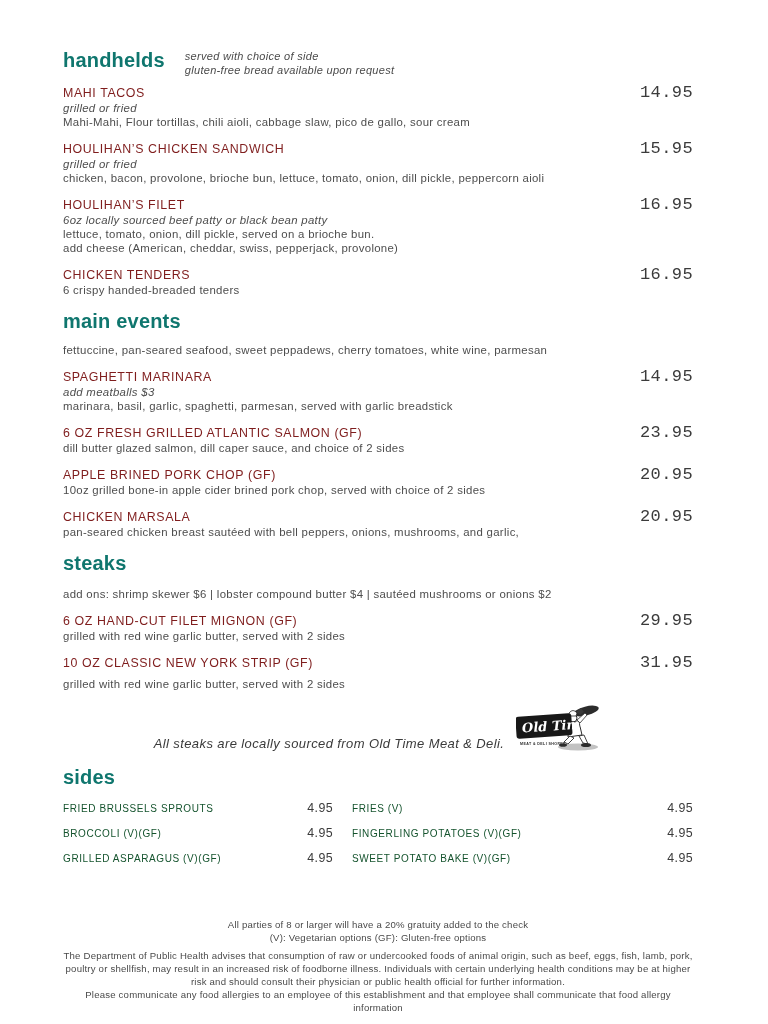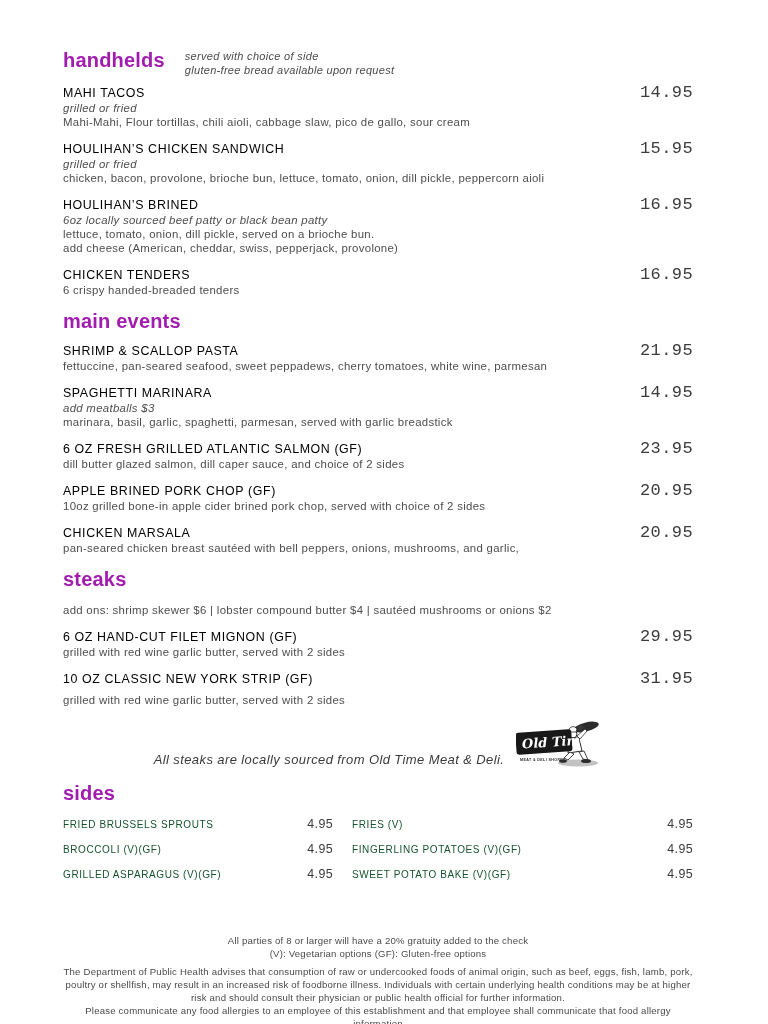--- a/index.html
+++ b/index.html
@@ -13,36 +13,36 @@
   .page {
     width: 768px; height: 1024px;
     padding: 48px 75px 0 63px;
     overflow: hidden;
     position: relative;
   }
   
   .section-title {
     font-size: 20px;
     font-weight: 700;
-    color: #a21caf;
+    color: #0f766e;
     letter-spacing: 0.2px;
     line-height: 24px;
   }
   
   .hh-header { display: flex; gap: 20px; align-items: flex-start; margin-bottom: 8px; }
   .hh-notes { padding-top: 1px; }
   .note-line {
     font-size: 11px; font-style: italic; color: #4a4a4a;
     line-height: 14px; letter-spacing: 0.3px;
   }
   
   .item { margin-bottom: 12px; }
   .item-head { display: flex; justify-content: space-between; align-items: baseline; }
   .item-name {
-    font-size: 12.4px; color: #000000; letter-spacing: 0.6px; line-height: 15px;
+    font-size: 12.4px; color: #7f1d1d; letter-spacing: 0.6px; line-height: 15px;
   }
   .item-price {
     font-size: 17px; color: #3b3b3b; letter-spacing: 0.4px; line-height: 15px;
     white-space: nowrap; padding-left: 14px; font-family: Liberation Mono, monospace;
   }
   .item-sub {
     font-size: 11.4px; font-style: italic; color: #4d4d4d;
     line-height: 14px; letter-spacing: 0.3px;
   }
   .item-desc {
@@ -106,44 +106,40 @@
     <div class="item-head">
       <span class="item-name">HOULIHAN’S CHICKEN SANDWICH</span>
       <span class="item-price">15.95</span>
     </div>
     <div class="item-sub">grilled or fried</div>
     <div class="item-desc">chicken, bacon, provolone, brioche bun, lettuce, tomato, onion, dill pickle, peppercorn aioli</div>
   </div>
 
   <div class="item">
     <div class="item-head">
-      <span class="item-name">HOULIHAN’S BRINED</span>
+      <span class="item-name">HOULIHAN’S FILET</span>
       <span class="item-price">16.95</span>
     </div>
     <div class="item-sub">6oz locally sourced beef patty or black bean patty</div>
     <div class="item-desc">lettuce, tomato, onion, dill pickle, served on a brioche bun.</div>
     <div class="item-desc">add cheese (American, cheddar, swiss, pepperjack, provolone)</div>
   </div>
 
   <div class="item">
     <div class="item-head">
       <span class="item-name">CHICKEN TENDERS</span>
       <span class="item-price">16.95</span>
     </div>
     <div class="item-desc">6 crispy handed-breaded tenders</div>
   </div>
 
   <div class="section">
     <div class="section-title">main events</div>
 
     <div class="item">
-      <div class="item-head">
-        <span class="item-name">SHRIMP &amp; SCALLOP PASTA</span>
-        <span class="item-price">21.95</span>
-      </div>
       <div class="item-desc">fettuccine, pan-seared seafood, sweet peppadews, cherry tomatoes, white wine, parmesan</div>
     </div>
 
     <div class="item">
       <div class="item-head">
         <span class="item-name">SPAGHETTI MARINARA</span>
         <span class="item-price">14.95</span>
       </div>
       <div class="item-sub">add meatballs $3</div>
       <div class="item-desc">marinara, basil, garlic, spaghetti, parmesan, served with garlic breadstick</div>

